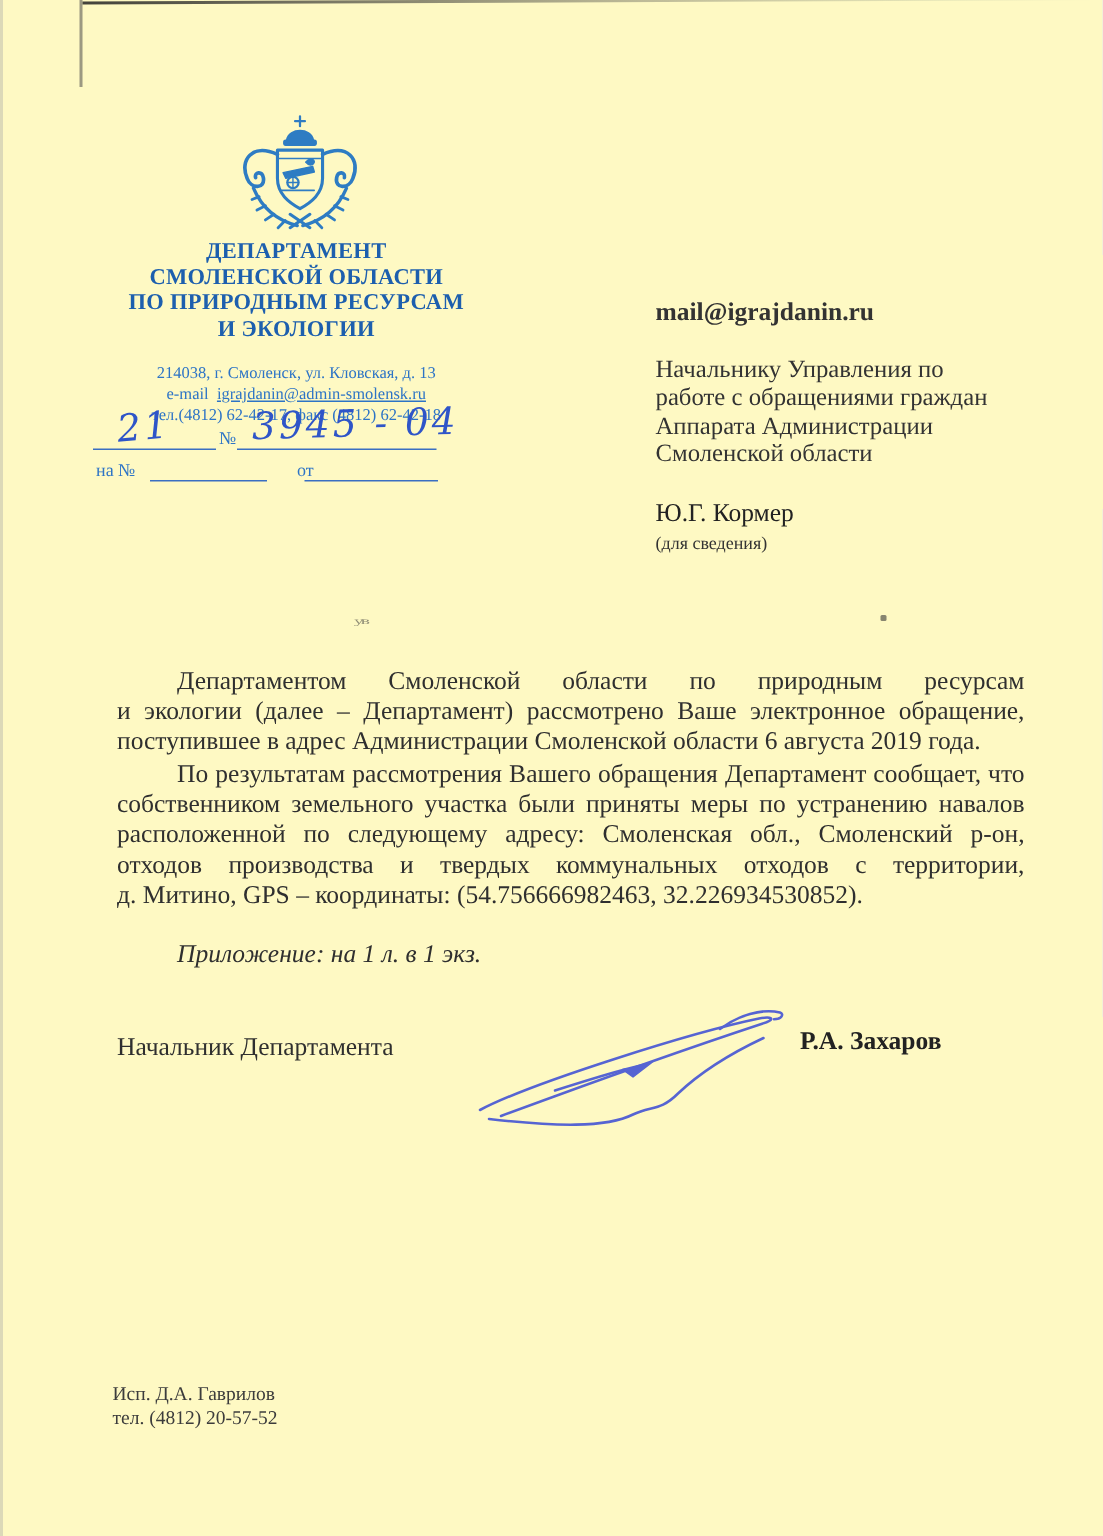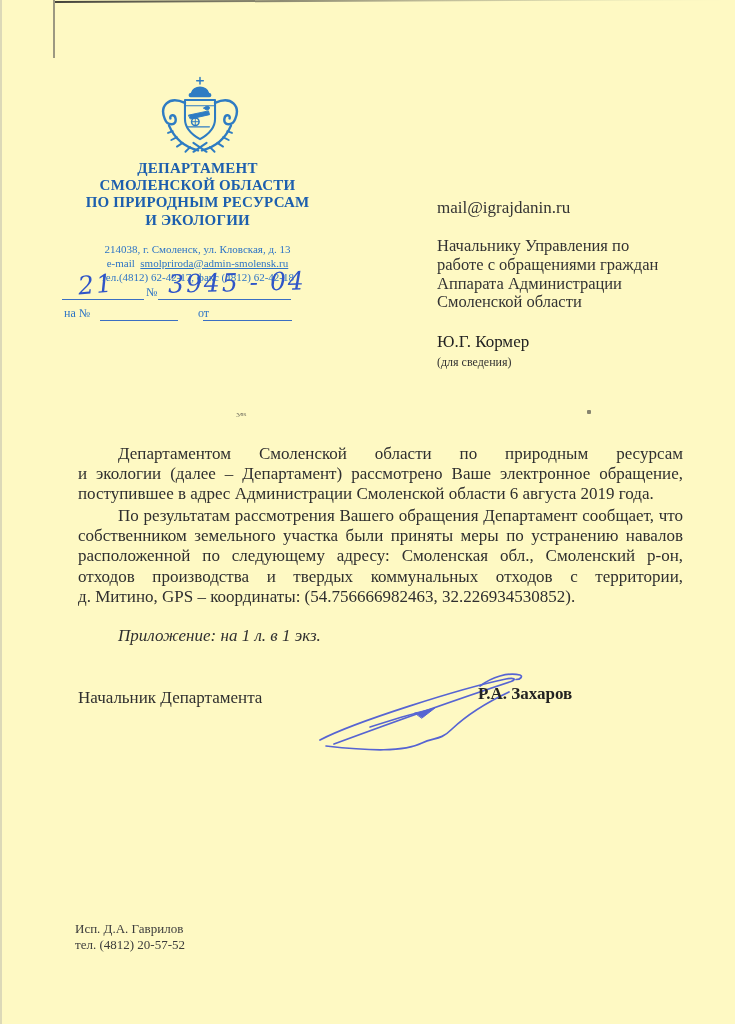--- a/index.html
+++ b/index.html
@@ -22,38 +22,38 @@
         font-size:11px;line-height:13.8px;color:#2d74c6;}
   .addr .u{text-decoration:underline;}
   .hw{color:#2f55c8;font-style:italic;font-size:25px;font-family:"DejaVu Serif",serif;
       letter-spacing:2px;white-space:nowrap;}
   .hw-day{left:78px;top:270px;transform:rotate(-5deg);}
   .hw-no{left:168px;top:268px;transform:rotate(-1.5deg);}
   .blue-ln{height:0;border-bottom:1.4px solid #3a6fc2;}
   .no-sign{left:146px;top:285px;font-size:12px;color:#2d74c6;}
   .ref-row{font-size:12px;color:#2d74c6;}
   
-  .rc-email{left:437px;top:198px;font-size:17px;color:#333;}
+  .rc-email{left:437px;top:198px;font-size:17px;color:#333;font-weight:bold;}
   .rc-lines{left:437px;top:237px;width:250px;font-size:16.5px;line-height:18.8px;color:#333;}
   .rc-name{left:437px;top:332px;font-size:17px;font-weight:normal;color:#222;}
   .rc-note{left:437px;top:355px;font-size:12px;color:#333;}
   
   .fade-l{left:236px;top:406px;font-size:13px;color:rgba(55,55,55,.55);
           transform:scaleY(.5);letter-spacing:-2px;}
   .fade-r{left:587px;top:410px;width:4px;height:4px;background:rgba(55,55,55,.6);border-radius:1px;}
   
   .body-block{left:78px;width:605px;font-size:17px;color:#2f2f2f;}
   .jl{text-align:justify;text-align-last:justify;line-height:20.2px;height:20.2px;white-space:nowrap0;}
   .jl-last{text-align:left;text-align-last:left;}
   .jl-first{padding-left:40px;}
   .attach{left:118px;top:626px;font-size:17px;color:#2f2f2f;font-style:italic;}
   
   .pos{left:78px;top:688px;font-size:17px;color:#2f2f2f;}
   .sig{left:312px;top:664px;width:218px;height:88px;}
-  .sg-name{left:478px;top:684px;width:205px;text-align:left;font-size:17px;font-weight:bold;color:#222;}
+  .sg-name{left:478px;top:684px;width:205px;text-align:center;font-size:17px;font-weight:bold;color:#222;}
   
   .foot{left:75px;top:921px;font-size:13px;line-height:15.5px;color:#3c3c3c;}
 </style>
 </head>
 <body>
 
 <div id="page">
 
   <div class="abs scan-top"></div>
   <div class="abs scan-corner"></div>
@@ -83,21 +83,21 @@
 
   <div class="abs org">
     <div>ДЕПАРТАМЕНТ</div>
     <div>СМОЛЕНСКОЙ ОБЛАСТИ</div>
     <div>ПО ПРИРОДНЫМ РЕСУРСАМ</div>
     <div>И ЭКОЛОГИИ</div>
   </div>
 
   <div class="abs addr">
     <div>214038, г. Смоленск, ул. Кловская, д. 13</div>
-    <div><span>e-mail</span>&nbsp;&nbsp;<span class="u">smolpriroda@admin-smolensk.ru</span></div>
+    <div><span>e-mail</span>&nbsp;&nbsp;<span class="u">igrajdanin@admin-smolensk.ru</span></div>
     <div>тел.(4812) 62-42-17, факс (4812) 62-42-18</div>
   </div>
 
   <div class="abs hw hw-day">21</div>
   <div class="abs blue-ln" style="left:62px;top:299px;width:82px;"></div>
   <div class="abs no-sign">№</div>
   <div class="abs hw hw-no">3945 - 04</div>
   <div class="abs blue-ln" style="left:158px;top:299px;width:133px;"></div>
 
   <div class="abs ref-row" style="left:64px;top:306px;">на №</div>

